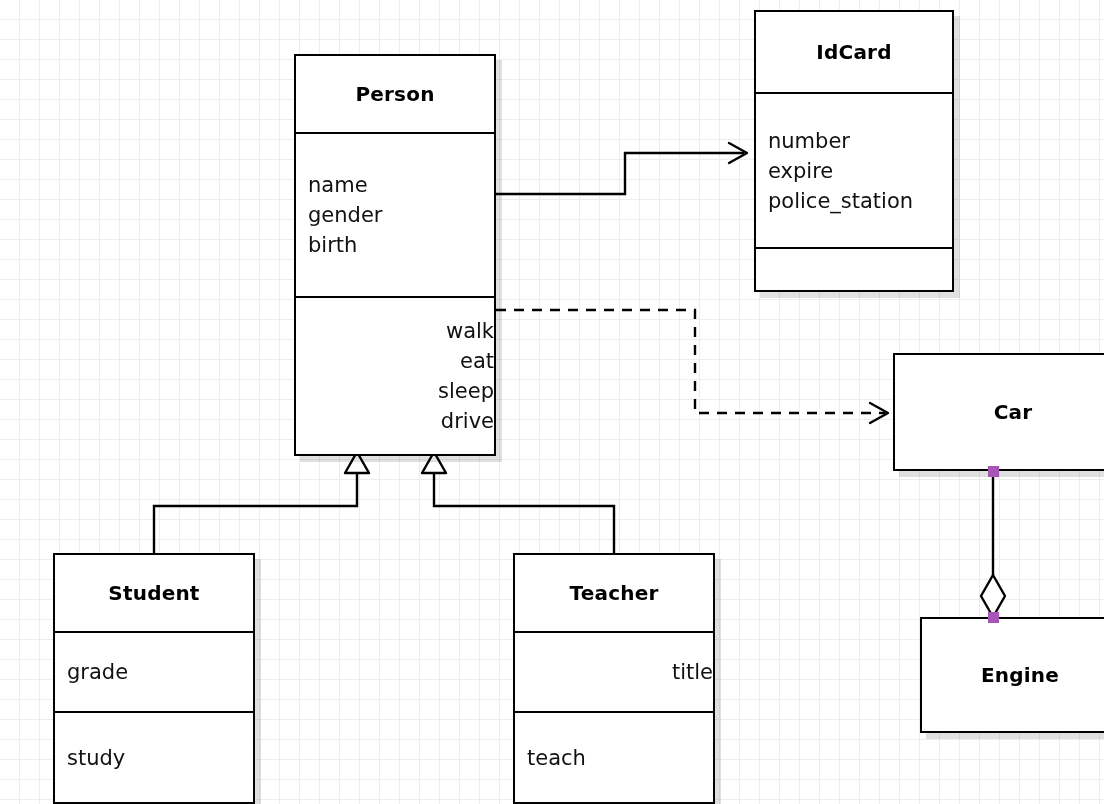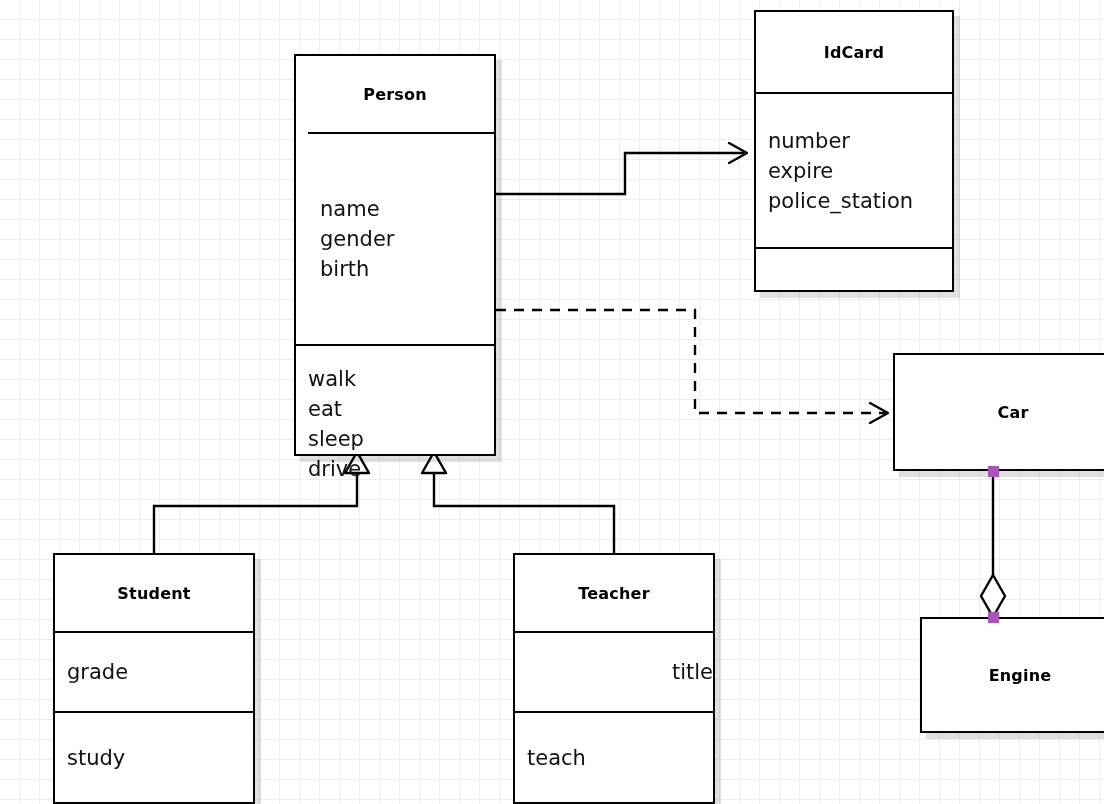--- a/index.html
+++ b/index.html
@@ -45,43 +45,43 @@
     overflow: hidden;
   }
   .compartment + .compartment {
     border-top: 2px solid #000000;
   }
   .cmp-title {
     display: flex;
     align-items: center;
     justify-content: center;
     font-weight: bold;
-    font-size: 16px;
+    font-size: 20px;
     color: #000000;
     letter-spacing: 0.2px;
   }
   .cmp-list {
     display: flex;
     flex-direction: column;
     justify-content: center;
     padding-left: 12px;
   }
   .cmp-list .member {
     font-size: 21px;
     line-height: 30px;
     color: #111111;
     white-space: nowrap;
   }
   .cmp-empty {}
 
   
   #cls-person   { left: 294px; top: 54px;  width: 202px; height: 402px; }
   #cls-person .c-title { height: 76px; }
-  #cls-person .c-attrs { height: 212px; margin-left: 12px; }
-  #cls-person .c-ops   { height: 158px; }
+  #cls-person .c-attrs { height: 164px; }
+  #cls-person .c-ops   { height: 158px; align-items: flex-end; }
 
   #cls-idcard   { left: 754px; top: 10px;  width: 200px; height: 282px; }
   #cls-idcard .c-title { height: 80px; }
   #cls-idcard .c-attrs { height: 155px; }
   #cls-idcard .c-ops   { height: 43px; }
 
   #cls-student  { left: 53px;  top: 553px; width: 202px; height: 251px; }
   #cls-student .c-title { height: 76px; }
   #cls-student .c-attrs { height: 80px; }
   #cls-student .c-ops   { height: 91px; }

